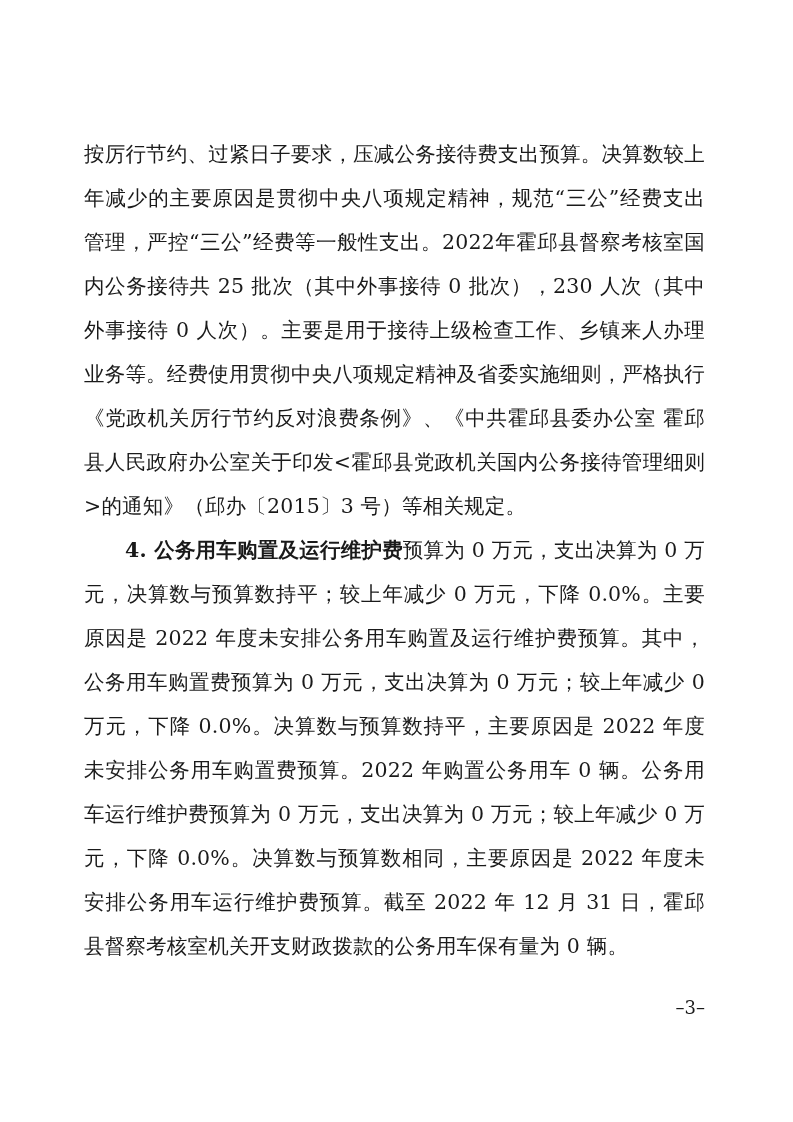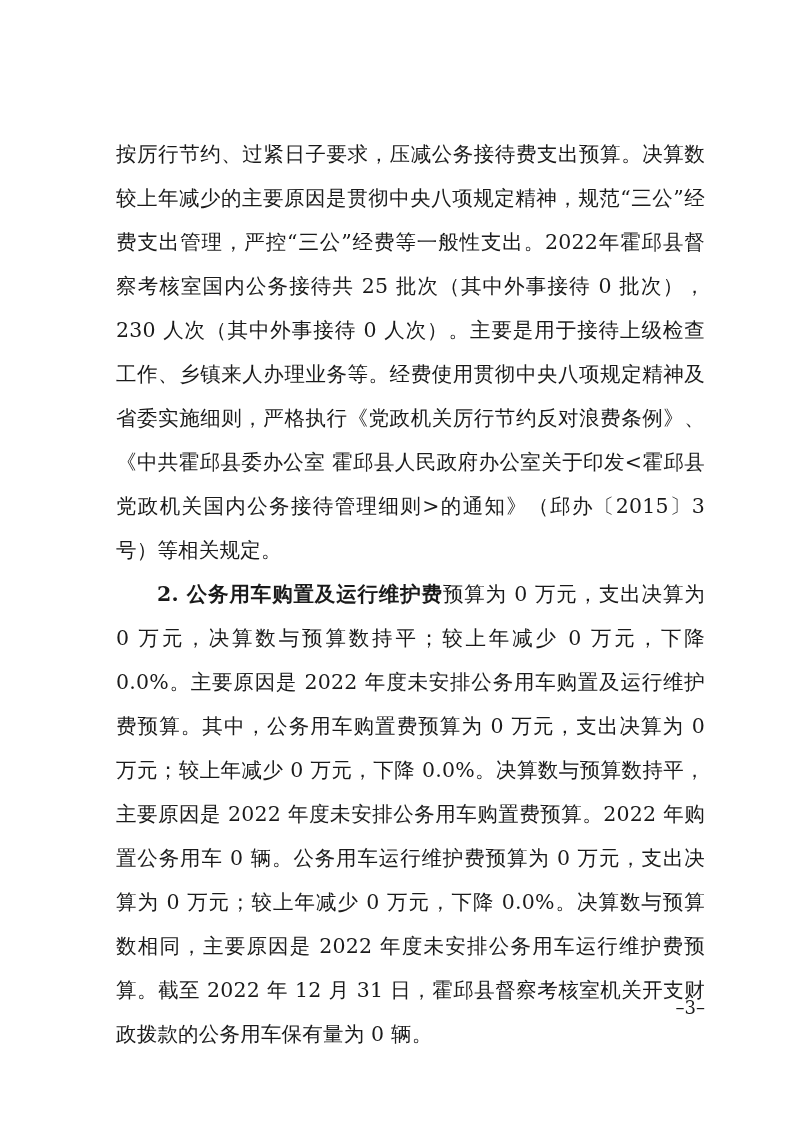--- a/index.html
+++ b/index.html
@@ -15,21 +15,21 @@
     color: #1a1a1a;
     overflow: hidden;
   }
   .page {
     position: absolute;
     top: 0;
     left: 0;
     width: 793px;
     height: 1122px;
     box-sizing: border-box;
-    padding: 132px 88px 60px 116px;
+    padding: 132px 88px 60px 84px;
   }
   .doc-body {
     font-size: 20.5px;
     line-height: 44px;
     text-align: justify;
     text-justify: inter-ideograph;
     letter-spacing: 0.2px;
   }
   .para {
     margin: 0;
@@ -59,19 +59,19 @@
 <body>
 
 <div class="page">
   <div class="doc-body">
 
     <p class="para">
       <span>按厉行节约、过紧日子要求，压减公务接待费支出预算。决算数较上年减少的主要原因是贯彻中央八项规定精神，规范“三公”经费支出管理，严控“三公”经费等一般性支出。2022年霍邱县督察考核室国内公务接待共 25 批次（其中外事接待 0 批次），230 人次（其中外事接待 0 人次）。主要是用于接待上级检查工作、乡镇来人办理业务等。经费使用贯彻中央八项规定精神及省委实施细则，严格执行《党政机关厉行节约反对浪费条例》、《中共霍邱县委办公室  霍邱县人民政府办公室关于印发&lt;霍邱县党政机关国内公务接待管理细则&gt;的通知》（邱办〔2015〕3 号）等相关规定。</span>
     </p>
 
     <p class="para indent">
-      <span class="bold">2. 公务用车购置及运行维护费</span><span>预算为 0 万元，支出决算为 0 万元，决算数与预算数持平；较上年减少 0 万元，下降 0.0%。主要原因是 2022 年度未安排公务用车购置及运行维护费预算。其中，公务用车购置费预算为 0 万元，支出决算为 0 万元；较上年减少 0 万元，下降 0.0%。决算数与预算数持平，主要原因是 2022 年度未安排公务用车购置费预算。2022 年购置公务用车 0 辆。公务用车运行维护费预算为 0 万元，支出决算为 0 万元；较上年减少 0 万元，下降 0.0%。决算数与预算数相同，主要原因是 2022 年度未安排公务用车运行维护费预算。截至 2022 年 12 月 31 日，霍邱县督察考核室机关开支财政拨款的公务用车保有量为 0 辆。</span>
+      <span class="bold">4. 公务用车购置及运行维护费</span><span>预算为 0 万元，支出决算为 0 万元，决算数与预算数持平；较上年减少 0 万元，下降 0.0%。主要原因是 2022 年度未安排公务用车购置及运行维护费预算。其中，公务用车购置费预算为 0 万元，支出决算为 0 万元；较上年减少 0 万元，下降 0.0%。决算数与预算数持平，主要原因是 2022 年度未安排公务用车购置费预算。2022 年购置公务用车 0 辆。公务用车运行维护费预算为 0 万元，支出决算为 0 万元；较上年减少 0 万元，下降 0.0%。决算数与预算数相同，主要原因是 2022 年度未安排公务用车运行维护费预算。截至 2022 年 12 月 31 日，霍邱县督察考核室机关开支财政拨款的公务用车保有量为 0 辆。</span>
     </p>
 
   </div>
 
   <div class="footer">–3–</div>
 </div>
 
 </body></html>

